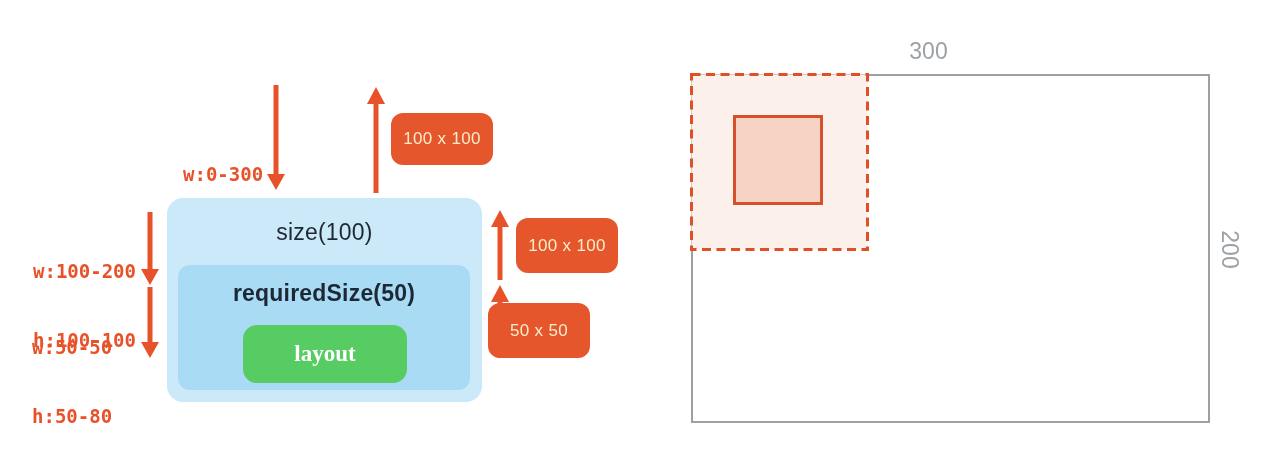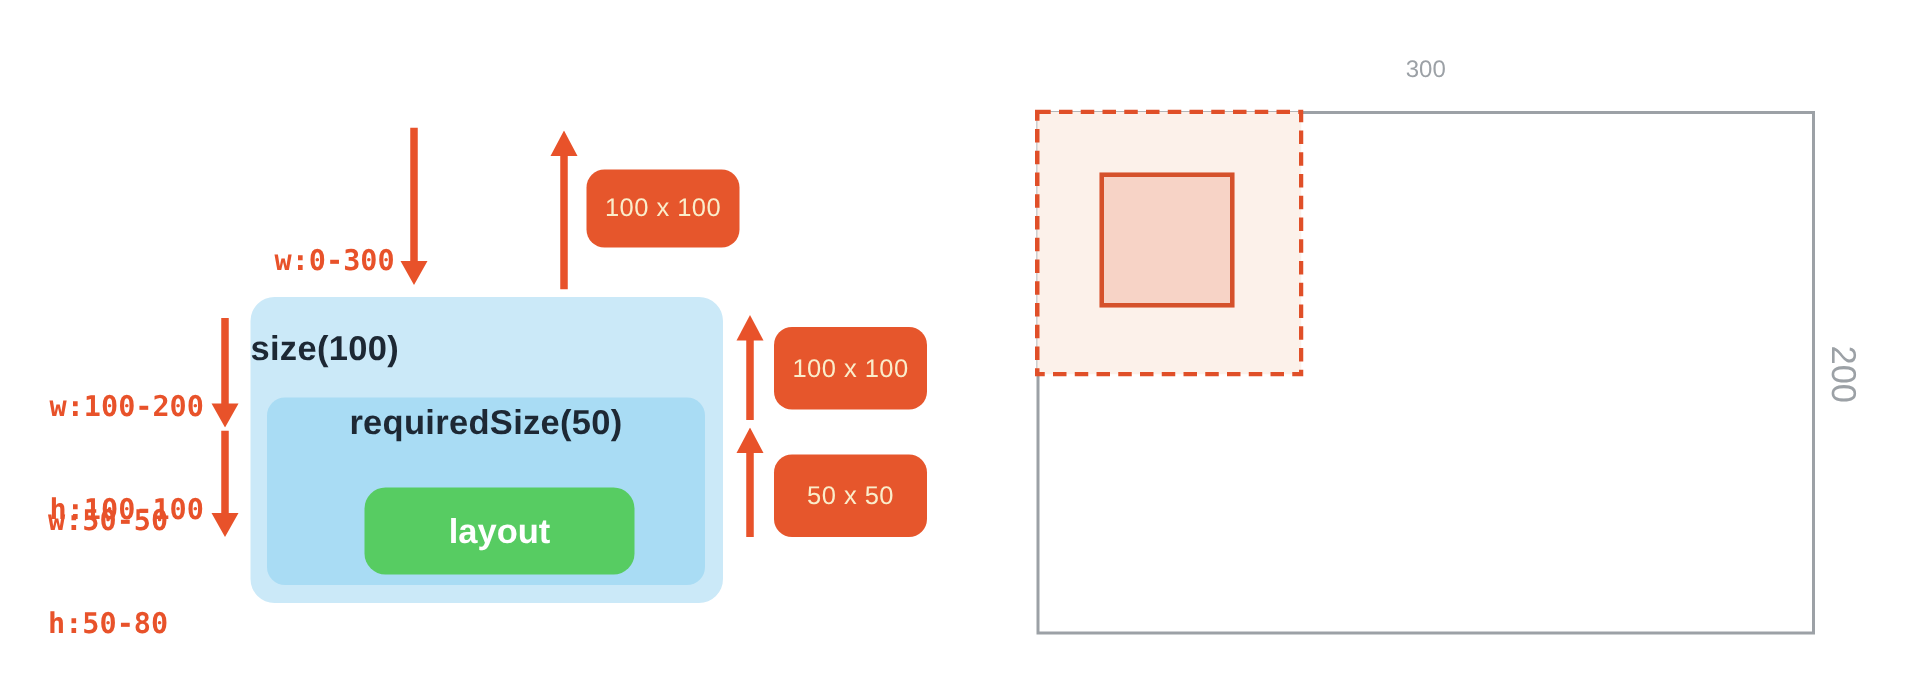--- a/index.html
+++ b/index.html
@@ -20,52 +20,53 @@
   
   .outer-box {
     left: 167px; top: 198px;
     width: 315px; height: 204px;
     background: var(--outer-box-bg);
     border-radius: 16px;
   }
   .outer-box-title {
     left: 167px; top: 219px;
     width: 315px;
-    text-align: left;
-    font-size: 23px;
-    font-weight: bold;
+    text-align: center;
+    font-size: 23px;
+    font-weight: normal;
     color: var(--navy-text);
     letter-spacing: 0.2px;
   }
   .inner-box {
     left: 178px; top: 265px;
     width: 292px; height: 125px;
     background: var(--inner-box-bg);
     border-radius: 12px;
   }
   .inner-box-title {
-    left: 178px; top: 268px;
+    left: 178px; top: 280px;
     width: 292px;
     text-align: center;
     font-size: 23px;
     font-weight: bold;
     color: var(--navy-text);
     letter-spacing: 0.2px;
   }
   .green-box {
     left: 243px; top: 325px;
-    width: 180px; height: 58px;
+    width: 164px; height: 58px;
     background: var(--green-bg);
     border-radius: 14px;
     display: flex;
     align-items: center;
     justify-content: center;
     font-size: 23px;
     font-weight: bold;
     color: #ffffff;
+    font-family: Liberation Serif, serif;
   }
 
   .constraint-label {
     font-family: "DejaVu Sans Mono", monospace;
     font-weight: bold;
     font-size: 19px;
     line-height: 23px;
     color: var(--orange);
     white-space: pre;
   }
@@ -82,35 +83,35 @@
     display: flex;
     align-items: center;
     justify-content: center;
     color: var(--badge-text);
     font-size: 17px;
     font-weight: normal;
     letter-spacing: 0.3px;
   }
   .badge-top     { left: 391px; top: 113px; width: 102px; height: 52px; }
   .badge-size    { left: 516px; top: 218px; width: 102px; height: 55px; }
-  .badge-required{ left: 516px; top: 303px; width: 102px; height: 55px; }
+  .badge-required{ left: 488px; top: 303px; width: 102px; height: 55px; }
 
   
   .canvas-rect {
     left: 691px; top: 74px;
     width: 519px; height: 349px;
     border: 2px solid var(--gray);
     box-sizing: border-box;
     background: transparent;
   }
   .canvas-width-label {
-    left: 691px; top: 38px;
+    left: 669px; top: 38px;
     width: 519px;
     text-align: center;
-    font-size: 16px;
+    font-size: 23px;
     color: var(--gray);
   }
   .canvas-height-label {
     left: 1209px; top: 236px;
     width: 40px;
     text-align: center;
     font-size: 23px;
     color: var(--gray);
     transform: rotate(90deg);
     transform-origin: center;

